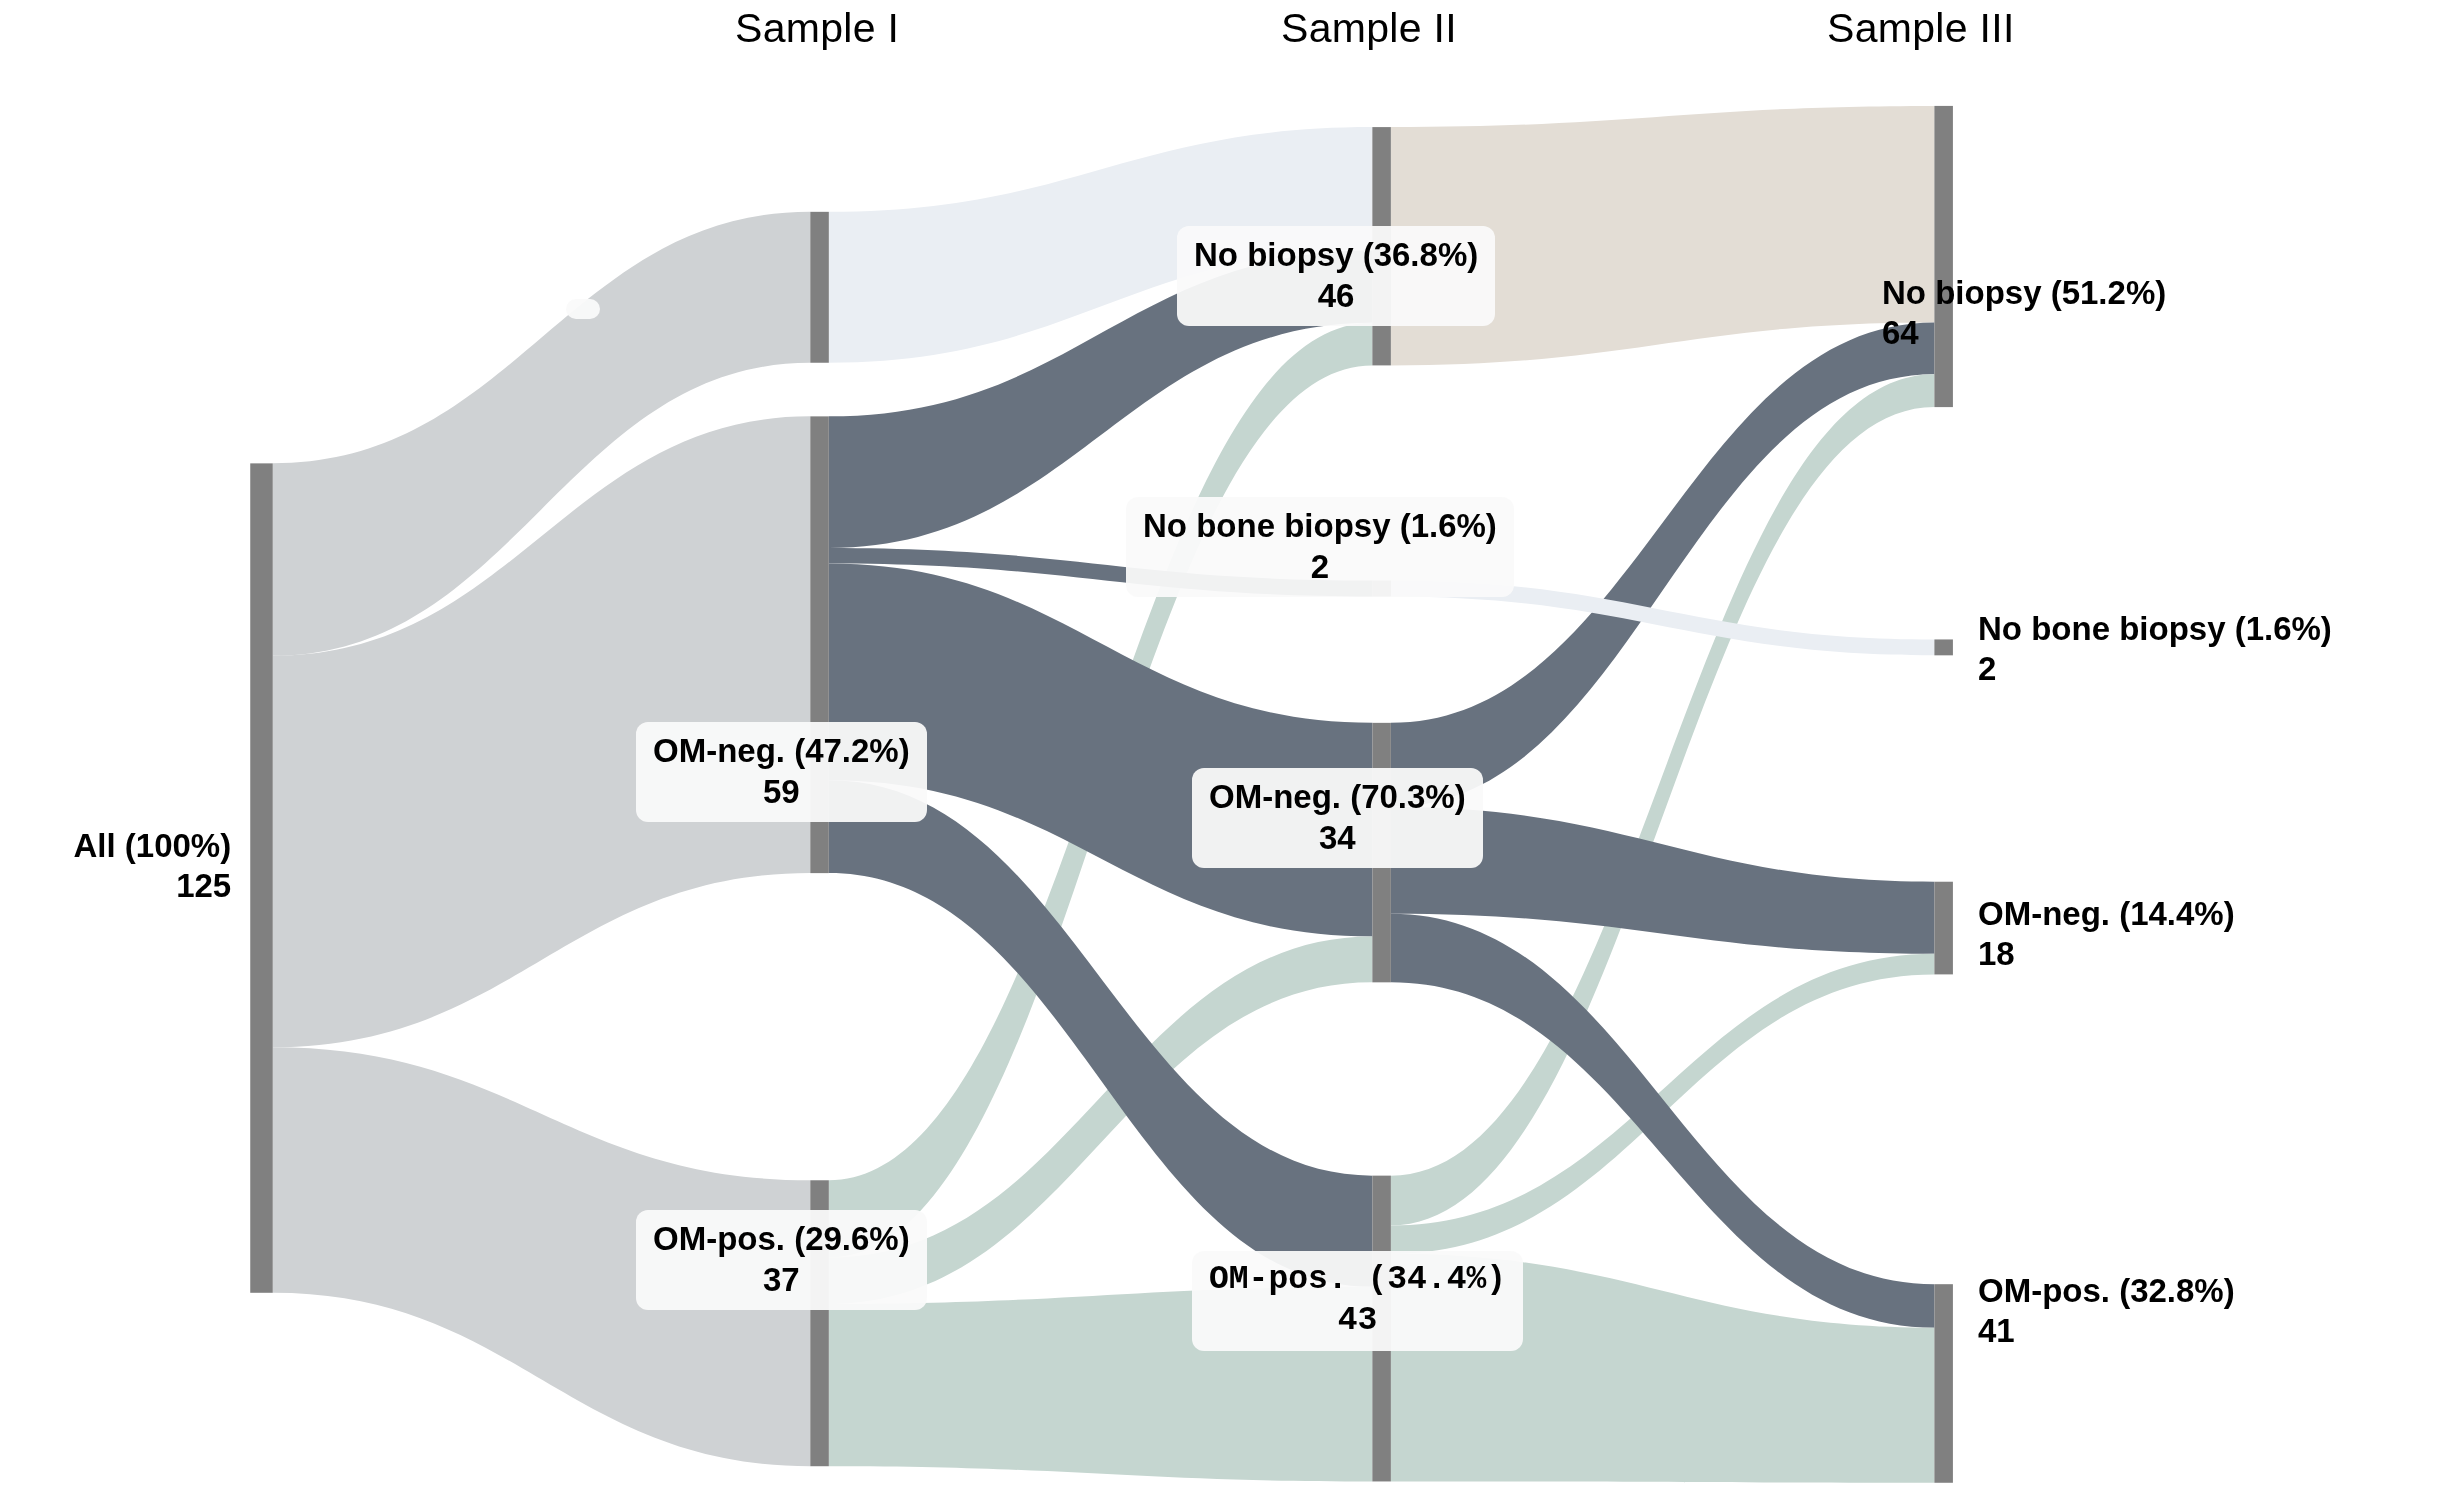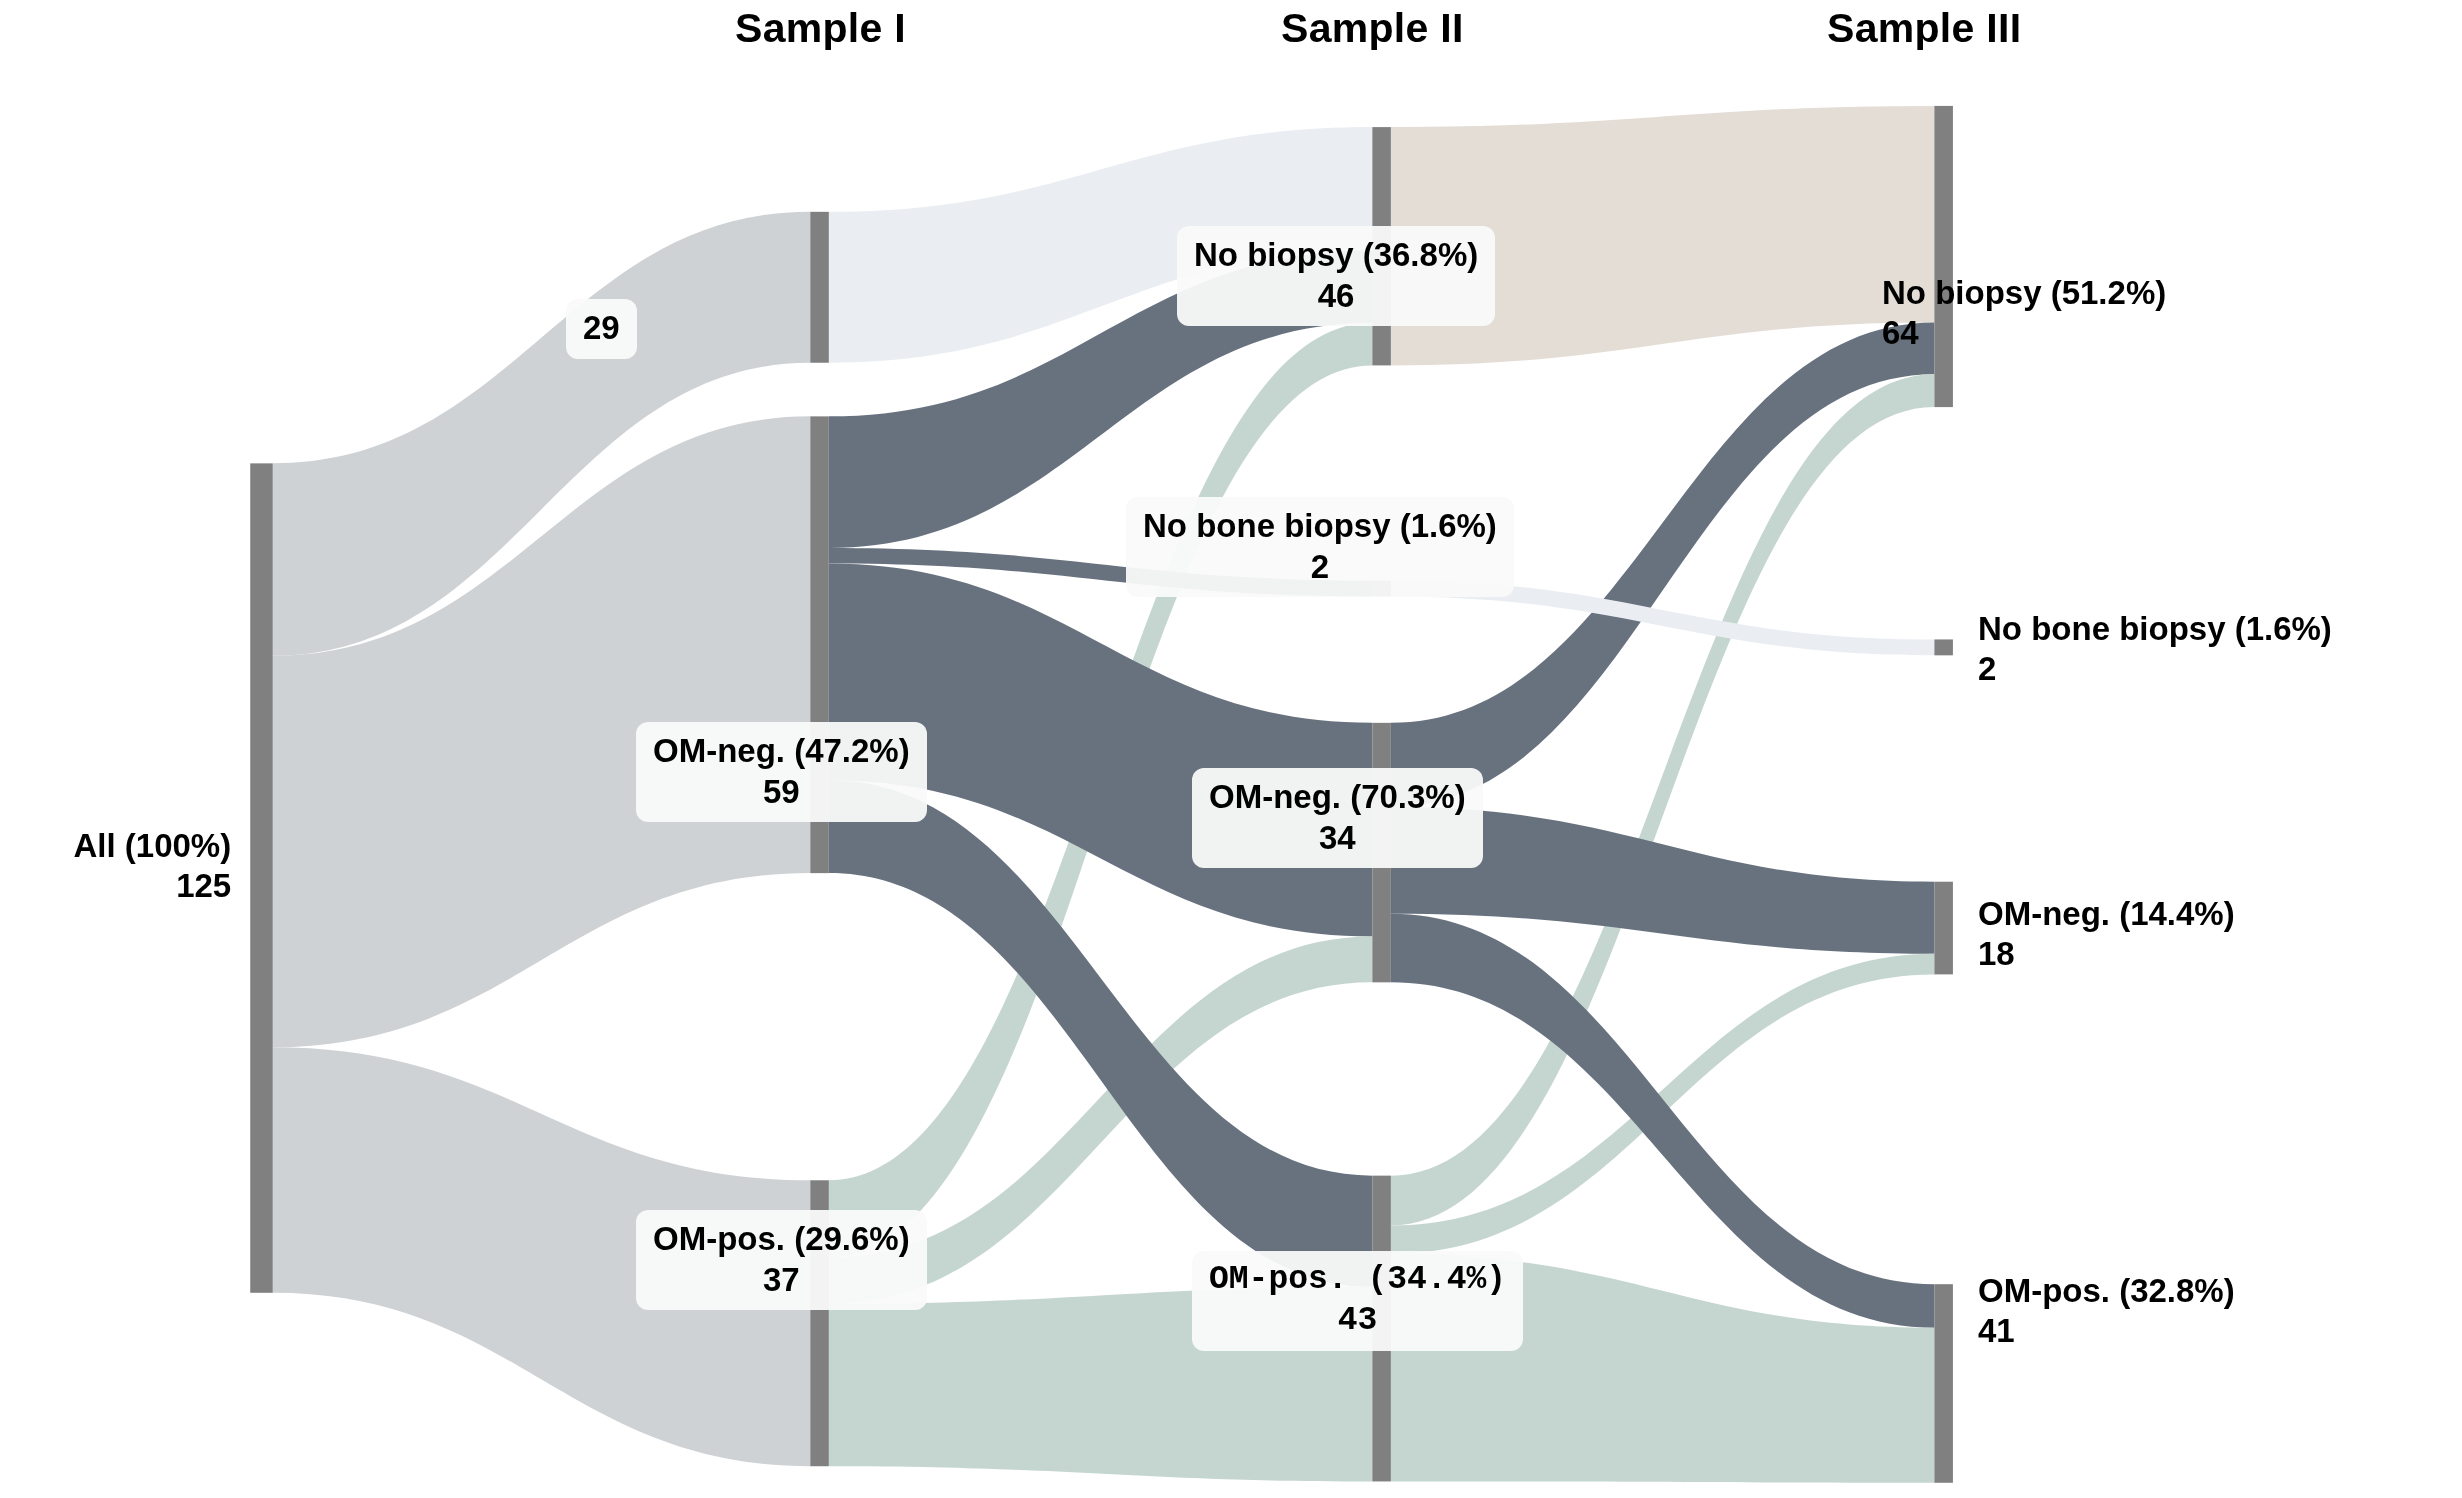--- a/index.html
+++ b/index.html
@@ -22,21 +22,21 @@
   svg.sankey-svg {
     position: absolute;
     inset: 0;
     width: 2462px;
     height: 1498px;
     display: block;
   }
   .col-header {
     position: absolute;
     font-size: 41px;
-    font-weight: bold;
+    font-weight: normal;
     color: #000000;
     white-space: nowrap;
     letter-spacing: 0.3px;
   }
   .node-label {
     position: absolute;
     font-size: 33px;
     font-weight: bold;
     color: #000000;
     white-space: nowrap;
@@ -114,21 +114,20 @@
       <div class="col-header" style="left: 735px; top: 5.3px;">Sample I</div>
       <div class="col-header" style="left: 1281px; top: 5.3px;">Sample II</div>
       <div class="col-header" style="left: 1827px; top: 5.3px;">Sample III</div>
     </div>
   <div id="labels-layer">
       <div class="node-label plain-right" style="left: 13.2px; top: 826px; width: 218px;">
         <span class="lbl-title">All (100%)</span>
         <span class="lbl-value">125</span>
       </div>
       <div class="node-label boxed" style="left: 566px; top: 299px;">
-        <span class="lbl-value">29</span>
       </div>
       <div class="node-label boxed" style="left: 636px; top: 722px;">
         <span class="lbl-title">OM-neg. (47.2%)</span>
         <span class="lbl-value">59</span>
       </div>
       <div class="node-label boxed" style="left: 636px; top: 1210px;">
         <span class="lbl-title">OM-pos. (29.6%)</span>
         <span class="lbl-value">37</span>
       </div>
       <div class="node-label boxed" style="left: 1177px; top: 226px;">

